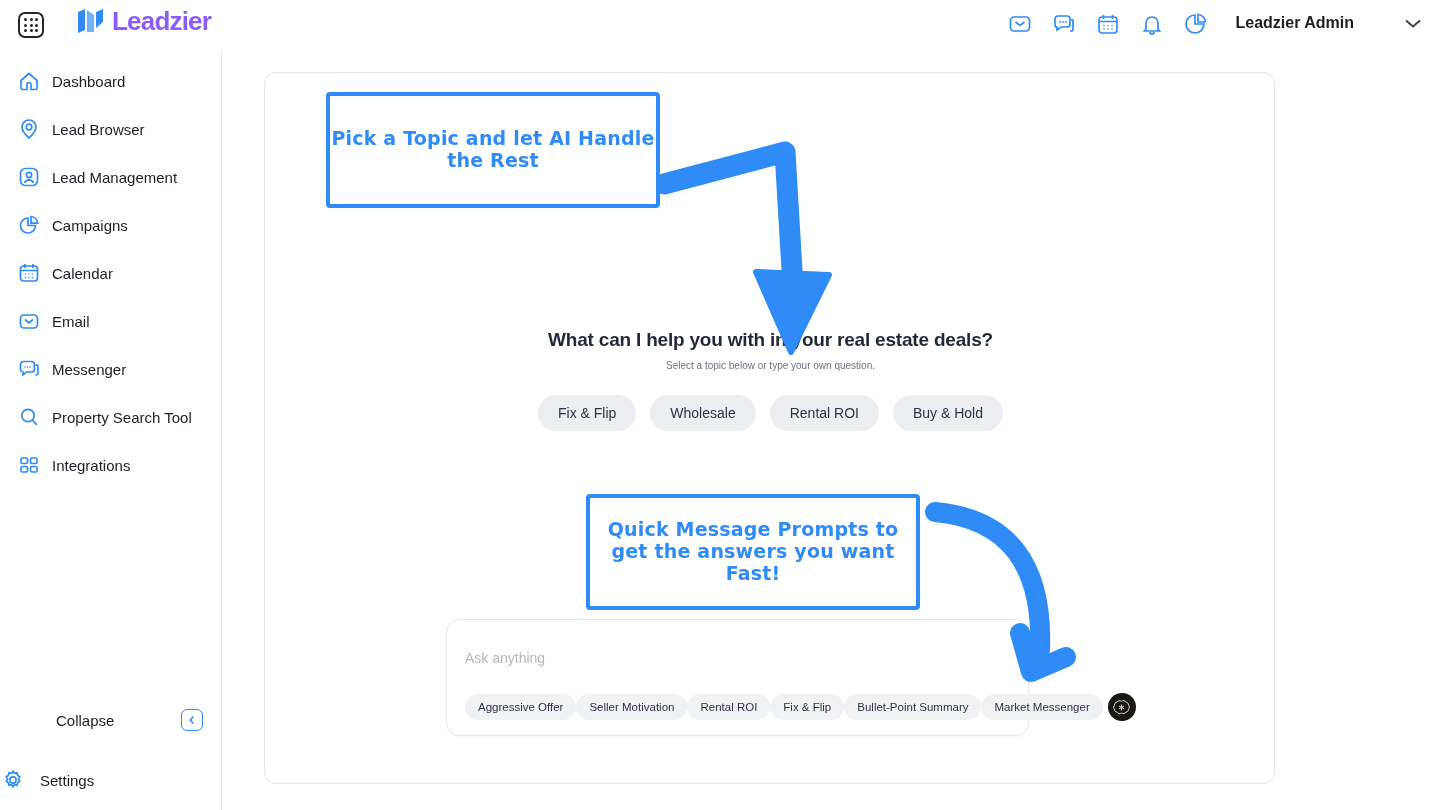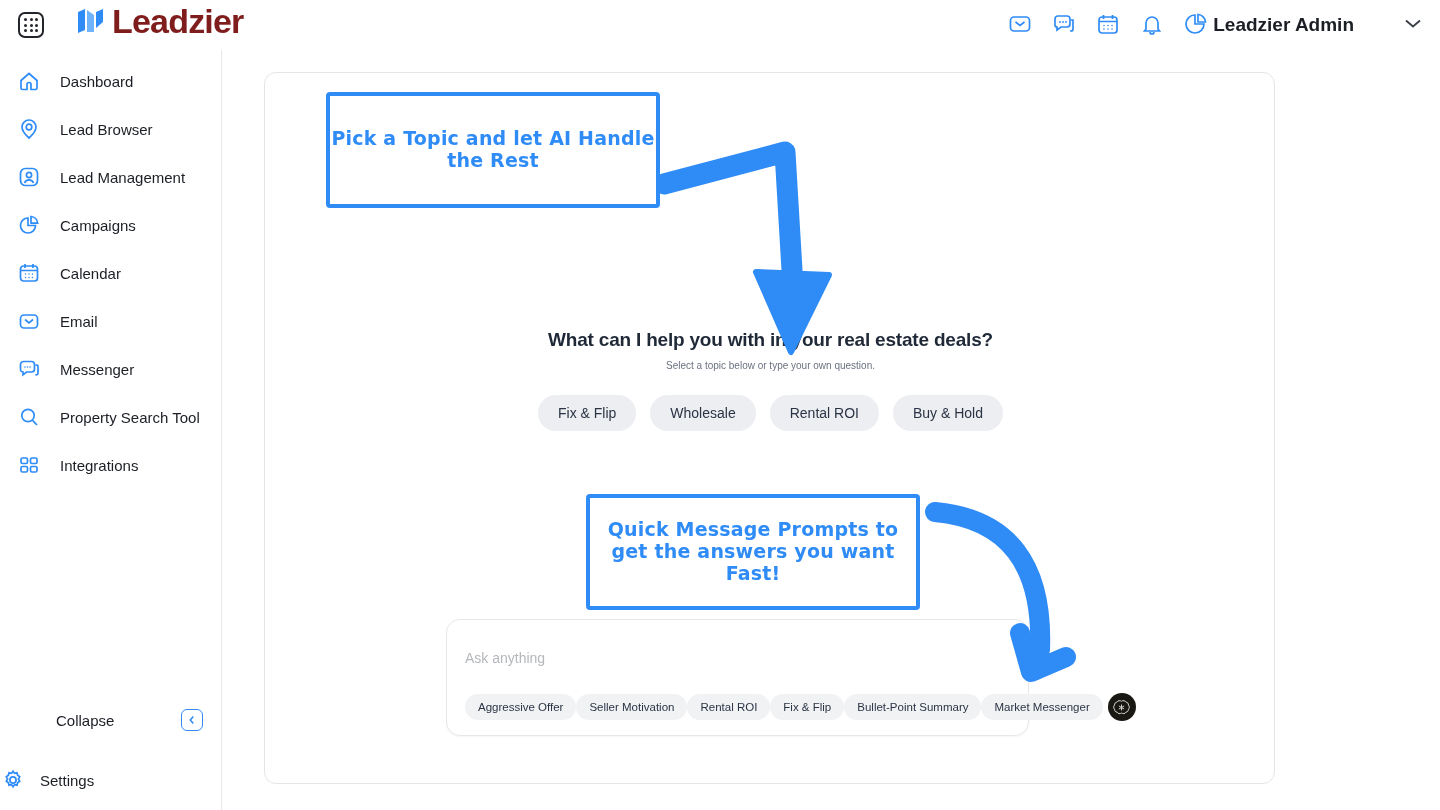--- a/index.html
+++ b/index.html
@@ -20,41 +20,41 @@
     position: absolute; left: 18px; top: 12px;
     width: 26px; height: 26px; border: 2px solid #22252a; border-radius: 7px;
     display: flex; align-items: center; justify-content: center;
   }
   .apps-grid { display: grid; grid-template-columns: repeat(3,3px); grid-gap: 2.5px; }
   .apps-grid i { display: block; width: 3px; height: 3px; background: #22252a; border-radius: 50%; }
 
   .brand { position: absolute; left: 76px; top: 8px; display: flex; align-items: center; gap: 6px; }
   .brand-mark { width: 30px; height: 26px; }
   .brand-text {
-    font-size: 34px; font-weight: bold; color: #7f1d1d;
+    font-size: 26px; font-weight: bold; color: #8b5cf6;
     letter-spacing: -0.8px; line-height: 26px;
   }
 
   .hdr-icons { position: absolute; right: 232px; top: 12px; display: flex; gap: 20px; align-items: center; }
   .hdr-ico { width: 24px; height: 24px; display:block; }
 
   .hdr-user {
     position: absolute; right: 86px; top: 14px;
-    font-size: 19px; font-weight: bold; color: #1b1e25;
+    font-size: 16px; font-weight: bold; color: #1b1e25;
   }
   .hdr-caret { position: absolute; right: 16px; top: 16px; width: 22px; height: 14px; }
 
   
   .sidebar {
     position: absolute; left: 0; top: 50px; width: 222px; height: 760px;
     background: #fff; border-right: 1px solid #e6e7e9;
   }
   .nav-item {
     position: absolute; left: 0; width: 266px; height: 40px;
-    display: flex; align-items: center; gap: 18px; padding-left: 16px;
+    display: flex; align-items: center; gap: 10px; padding-left: 16px;
     cursor: pointer;
   }
   .nav-ico { width: 26px; height: 26px; flex: 0 0 26px; }
   .nav-label { font-size: 15px; color: #1b1e25; white-space: nowrap; }
 
   .collapse-row {
     position: absolute; left: 0; top: 650px; width: 222px; height: 40px;
     display: flex; align-items: center; cursor: pointer;
   }
   .collapse-label { position: absolute; left: 56px; font-size: 15px; color: #1b1e25; font-weight: 500; }

